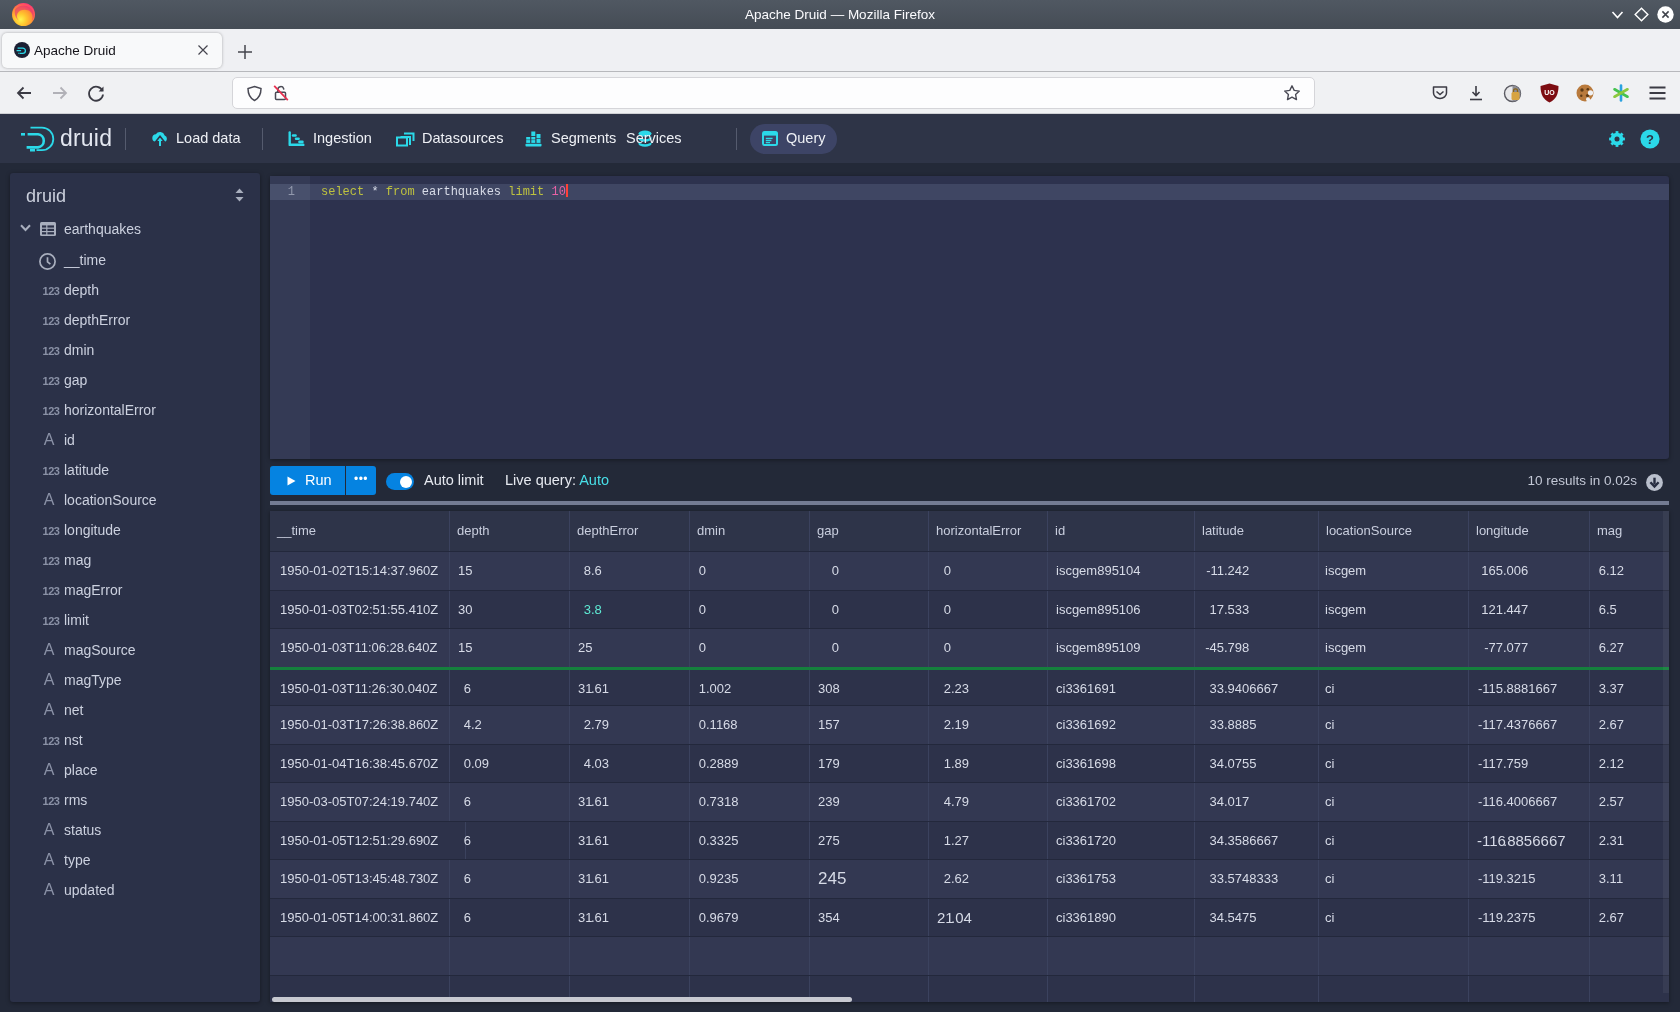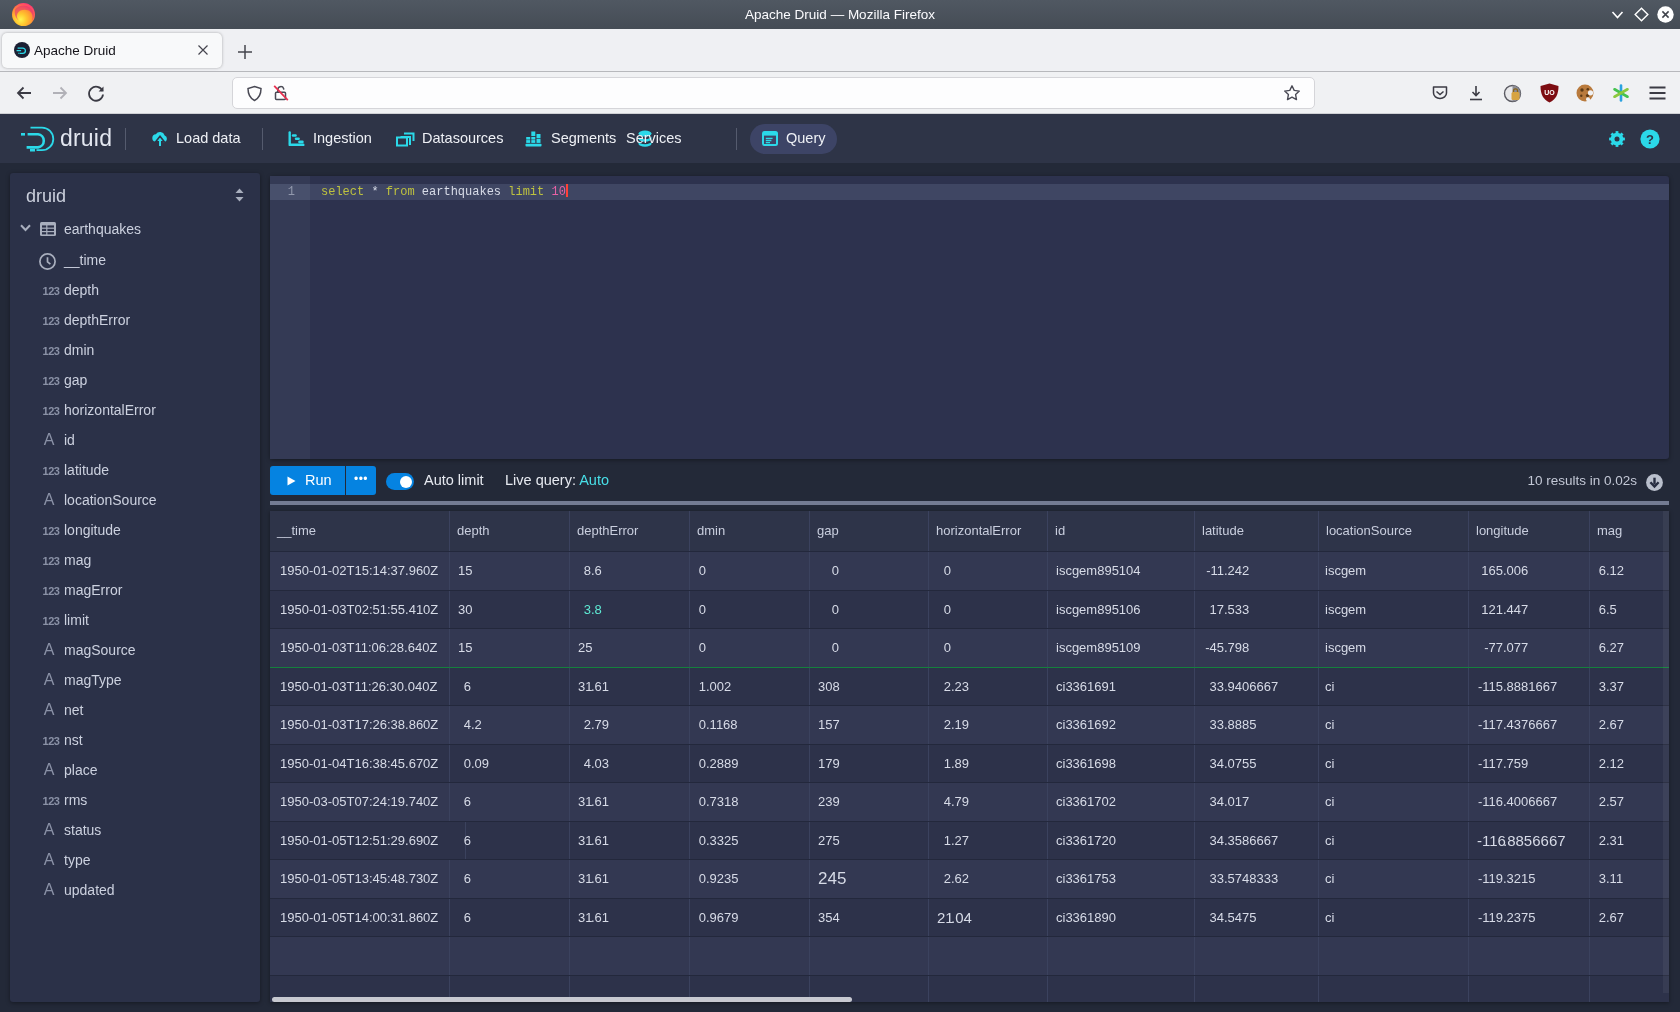--- a/index.html
+++ b/index.html
@@ -333,21 +333,21 @@
 <div class="abs" style="left:300px;top:0;width:120px;height:37.5px;line-height:37.5px;padding-left:8px;color:#d7dbe7;font-size:13px;border-right:1px solid #3b425e;overflow:hidden;white-space:nowrap;"><span style="display:inline-block;width:13px;text-align:right;">25</span></div>
 <div class="abs" style="left:420px;top:0;width:120px;height:37.5px;line-height:37.5px;padding-left:8px;color:#d7dbe7;font-size:13px;border-right:1px solid #3b425e;overflow:hidden;white-space:nowrap;"><span style="display:inline-block;width:8px;text-align:right;">0</span></div>
 <div class="abs" style="left:540px;top:0;width:119px;height:37.5px;line-height:37.5px;padding-left:8px;color:#d7dbe7;font-size:13px;border-right:1px solid #3b425e;overflow:hidden;white-space:nowrap;"><span style="display:inline-block;width:21px;text-align:right;">0</span></div>
 <div class="abs" style="left:659px;top:0;width:119px;height:37.5px;line-height:37.5px;padding-left:8px;color:#d7dbe7;font-size:13px;border-right:1px solid #3b425e;overflow:hidden;white-space:nowrap;"><span style="display:inline-block;width:14px;text-align:right;">0</span></div>
 <div class="abs" style="left:778px;top:0;width:147px;height:37.5px;line-height:37.5px;padding-left:8px;color:#d7dbe7;font-size:13px;border-right:1px solid #3b425e;overflow:hidden;white-space:nowrap;">iscgem895109</div>
 <div class="abs" style="left:925px;top:0;width:124px;height:37.5px;line-height:37.5px;padding-left:8px;color:#d7dbe7;font-size:13px;border-right:1px solid #3b425e;overflow:hidden;white-space:nowrap;"><span style="display:inline-block;width:21px;text-align:right;">-45</span>.798</div>
 <div class="abs" style="left:1049px;top:0;width:150px;height:37.5px;line-height:37.5px;padding-left:6px;color:#d7dbe7;font-size:13px;border-right:1px solid #3b425e;overflow:hidden;white-space:nowrap;">iscgem</div>
 <div class="abs" style="left:1199px;top:0;width:121px;height:37.5px;line-height:37.5px;padding-left:8px;color:#d7dbe7;font-size:13px;border-right:1px solid #3b425e;overflow:hidden;white-space:nowrap;"><span style="display:inline-block;width:26px;text-align:right;">-77</span>.077</div>
 <div class="abs" style="left:1320px;top:0;width:120px;height:37.5px;line-height:37.5px;padding-left:8px;color:#d7dbe7;font-size:13px;border-right:1px solid #3b425e;overflow:hidden;white-space:nowrap;"><span style="display:inline-block;width:8px;text-align:right;">6</span>.27</div>
 </div>
-<div class="abs" style="left:0;top:155.5px;width:1399px;height:38.5px;background:#2d324a;border-top:1px solid #15803d;">
+<div class="abs" style="left:0;top:155.5px;width:1399px;height:38.5px;background:#2d324a;border-top:3px solid #15803d;">
 <div class="abs" style="left:0px;top:0;width:180px;height:37.5px;line-height:37.5px;padding-left:10px;color:#d7dbe7;font-size:13px;border-right:1px solid #3b425e;overflow:hidden;white-space:nowrap;">1950-01-03T11:26:30.040Z</div>
 <div class="abs" style="left:180px;top:0;width:120px;height:37.5px;line-height:37.5px;padding-left:8px;color:#d7dbe7;font-size:13px;border-right:1px solid #3b425e;overflow:hidden;white-space:nowrap;"><span style="display:inline-block;width:13px;text-align:right;">6</span></div>
 <div class="abs" style="left:300px;top:0;width:120px;height:37.5px;line-height:37.5px;padding-left:8px;color:#d7dbe7;font-size:13px;border-right:1px solid #3b425e;overflow:hidden;white-space:nowrap;"><span style="display:inline-block;width:13px;text-align:right;">31</span>.61</div>
 <div class="abs" style="left:420px;top:0;width:120px;height:37.5px;line-height:37.5px;padding-left:8px;color:#d7dbe7;font-size:13px;border-right:1px solid #3b425e;overflow:hidden;white-space:nowrap;"><span style="display:inline-block;width:8px;text-align:right;">1</span>.002</div>
 <div class="abs" style="left:540px;top:0;width:119px;height:37.5px;line-height:37.5px;padding-left:8px;color:#d7dbe7;font-size:13px;border-right:1px solid #3b425e;overflow:hidden;white-space:nowrap;"><span style="display:inline-block;width:21px;text-align:right;">308</span></div>
 <div class="abs" style="left:659px;top:0;width:119px;height:37.5px;line-height:37.5px;padding-left:8px;color:#d7dbe7;font-size:13px;border-right:1px solid #3b425e;overflow:hidden;white-space:nowrap;"><span style="display:inline-block;width:14px;text-align:right;">2</span>.23</div>
 <div class="abs" style="left:778px;top:0;width:147px;height:37.5px;line-height:37.5px;padding-left:8px;color:#d7dbe7;font-size:13px;border-right:1px solid #3b425e;overflow:hidden;white-space:nowrap;">ci3361691</div>
 <div class="abs" style="left:925px;top:0;width:124px;height:37.5px;line-height:37.5px;padding-left:8px;color:#d7dbe7;font-size:13px;border-right:1px solid #3b425e;overflow:hidden;white-space:nowrap;"><span style="display:inline-block;width:21px;text-align:right;">33</span>.9406667</div>
 <div class="abs" style="left:1049px;top:0;width:150px;height:37.5px;line-height:37.5px;padding-left:6px;color:#d7dbe7;font-size:13px;border-right:1px solid #3b425e;overflow:hidden;white-space:nowrap;">ci</div>
 <div class="abs" style="left:1199px;top:0;width:121px;height:37.5px;line-height:37.5px;padding-left:8px;color:#d7dbe7;font-size:13px;border-right:1px solid #3b425e;overflow:hidden;white-space:nowrap;"><span style="display:inline-block;width:26px;text-align:right;">-115</span>.8881667</div>

